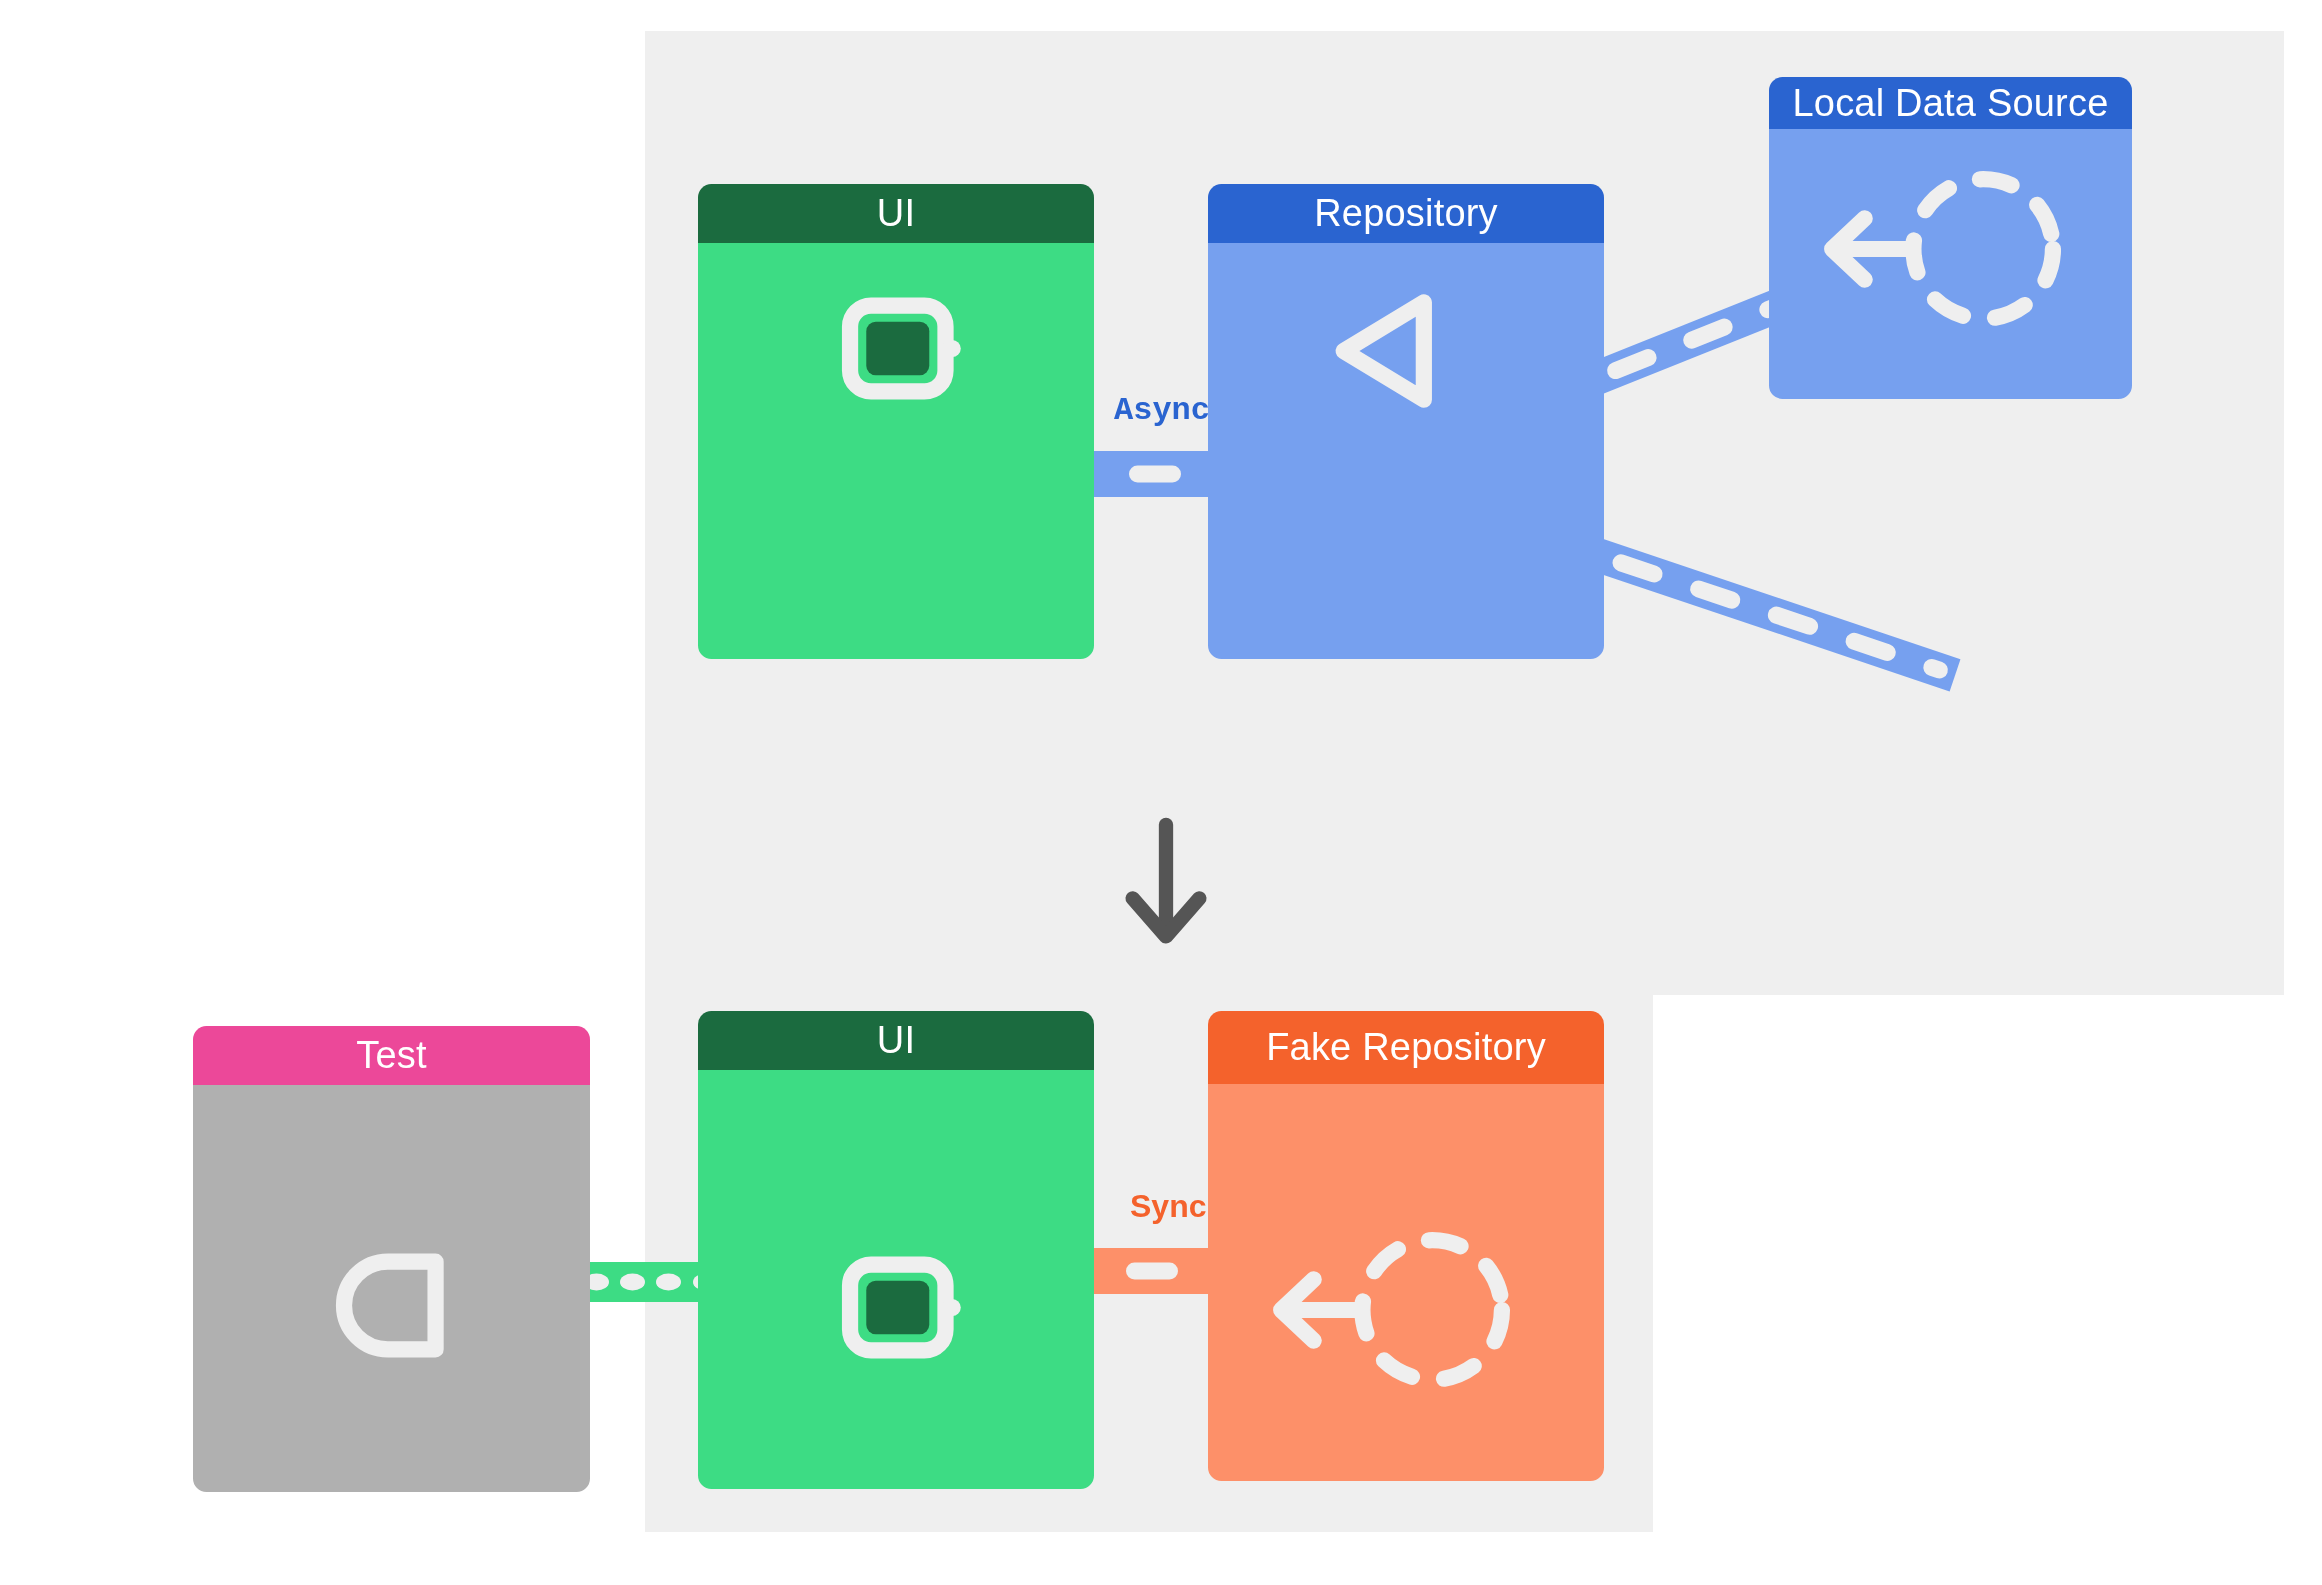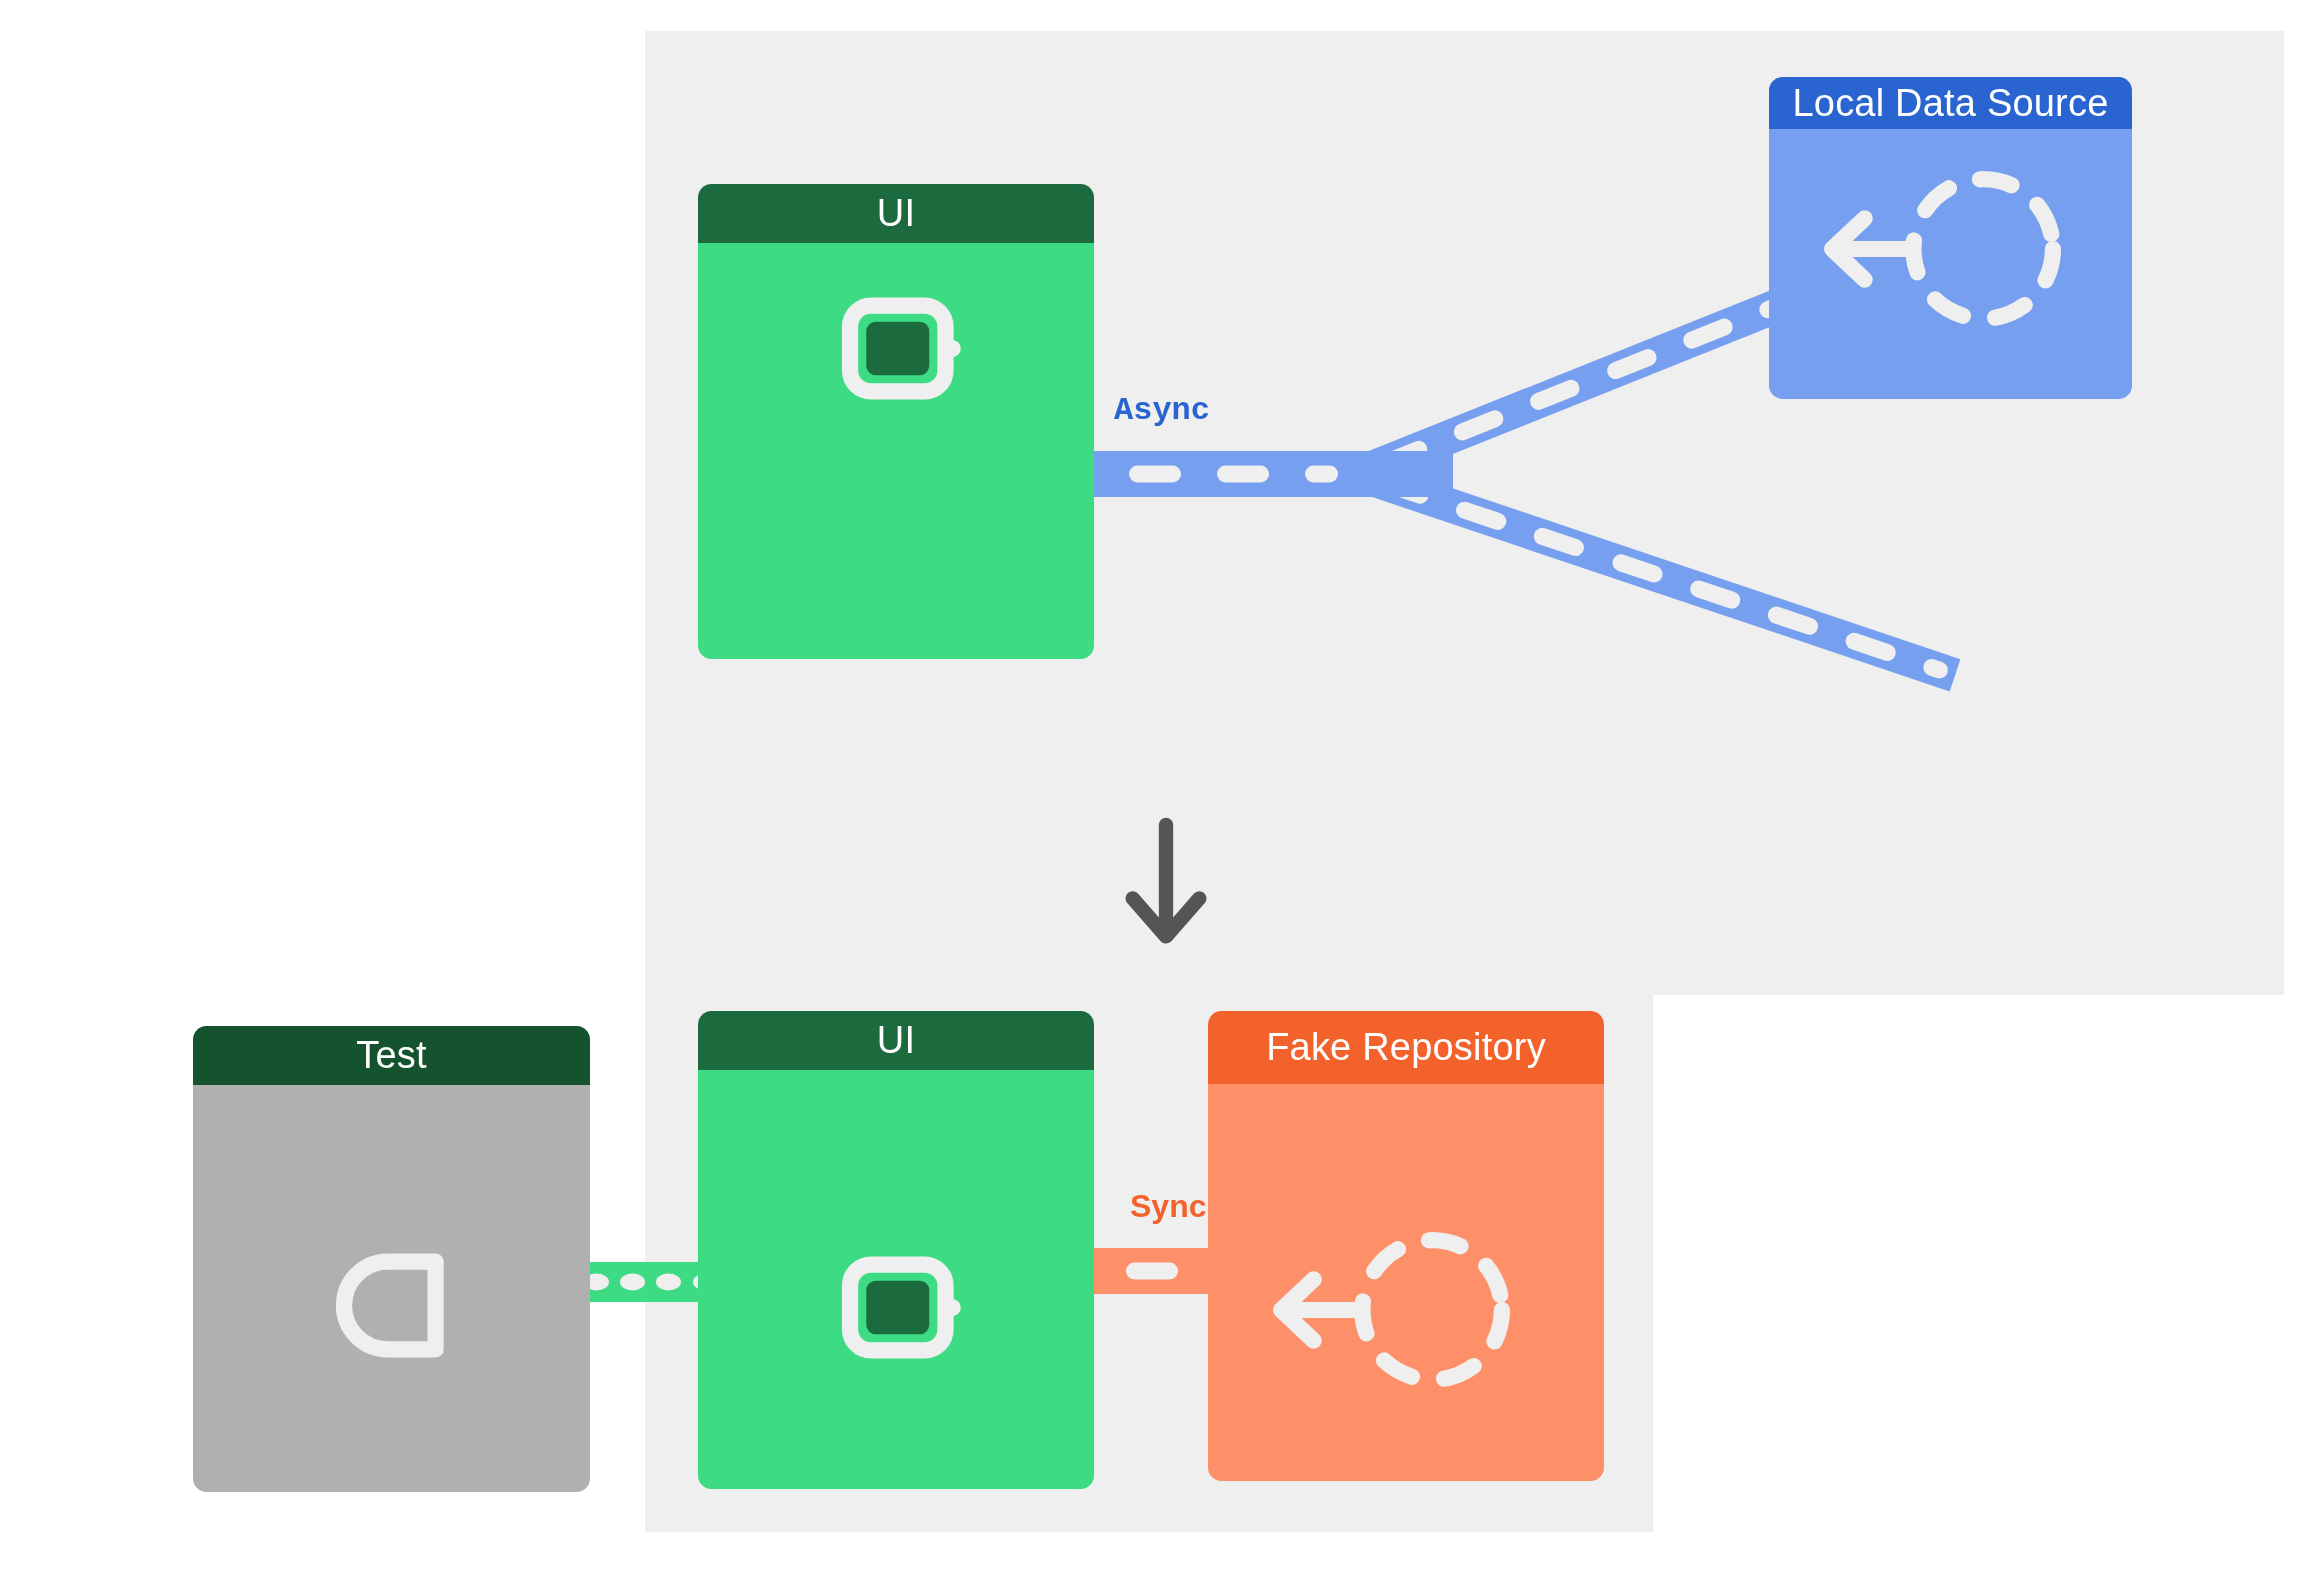--- a/index.html
+++ b/index.html
@@ -54,21 +54,21 @@
     position: relative;
   }
 
   
   .card.green  .card-header { background: #1b6b3f; }
   .card.green  .card-body   { background: #3ddc84; }
   .card.blue   .card-header { background: #2a64d0; }
   .card.blue   .card-body   { background: #76a0ef; }
   .card.orange .card-header { background: #f4622c; }
   .card.orange .card-body   { background: #fd9069; }
-  .card.gray   .card-header { background: #14532d; }
+  .card.gray   .card-header { background: #ec4899; }
   .card.gray   .card-body   { background: #b0b0b0; }
 
   
   .conn {
     position: absolute;
     transform-origin: 0 50%;
   }
   .conn-blue   { background: #76a0ef; }
   .conn-orange { background: #fd9069; }
   .conn-green  { background: #3ddc84; }
@@ -161,20 +161,31 @@
       <div class="icon-abs" style="left:148px; top:53px;">
         <svg width="115" height="105" viewBox="0 0 120 110">
           <rect x="4" y="10" width="100" height="90" rx="22" ry="22" fill="none" stroke="#efefef" stroke-width="17"></rect>
           <rect x="21" y="27" width="66" height="56" rx="10" ry="10" fill="#1b6b3f"></rect>
           <rect x="100" y="46" width="20" height="18" rx="9" ry="9" fill="#efefef"></rect>
         </svg>
       </div>
     </div>
   </div>
 
+  <div class="card blue" style="left:1208px; top:184px; width:396px; height:475px;">
+    <div class="card-header" style="height:59px;">Repository</div>
+    <div class="card-body">
+
+      <div class="icon-abs" style="left:124px; top:46px;">
+        <svg width="115" height="124" viewBox="0 0 120 130">
+          <path d="M 96 14 L 96 116 L 12 65 Z" fill="none" stroke="#efefef" stroke-width="17" stroke-linejoin="round" stroke-linecap="round"></path>
+        </svg>
+      </div>
+    </div>
+  </div>
 
   <div class="card blue" style="left:1769px; top:77px; width:363px; height:322px;">
     <div class="card-header" style="height:52px;">Local Data Source</div>
     <div class="card-body">
       <div class="icon-abs" style="left:42px; top:34px;">
         <svg width="287" height="172" viewBox="0 0 300 180">
           <circle cx="180" cy="90" r="73" fill="none" stroke="#efefef" stroke-width="17" stroke-linecap="round" stroke-dasharray="34 34"></circle>
           <g stroke="#efefef" stroke-width="17" stroke-linecap="round" stroke-linejoin="round" fill="none">
             <line x1="106" y1="90" x2="24" y2="90"></line>
             <polyline points="56,58 22,90 56,122"></polyline>

